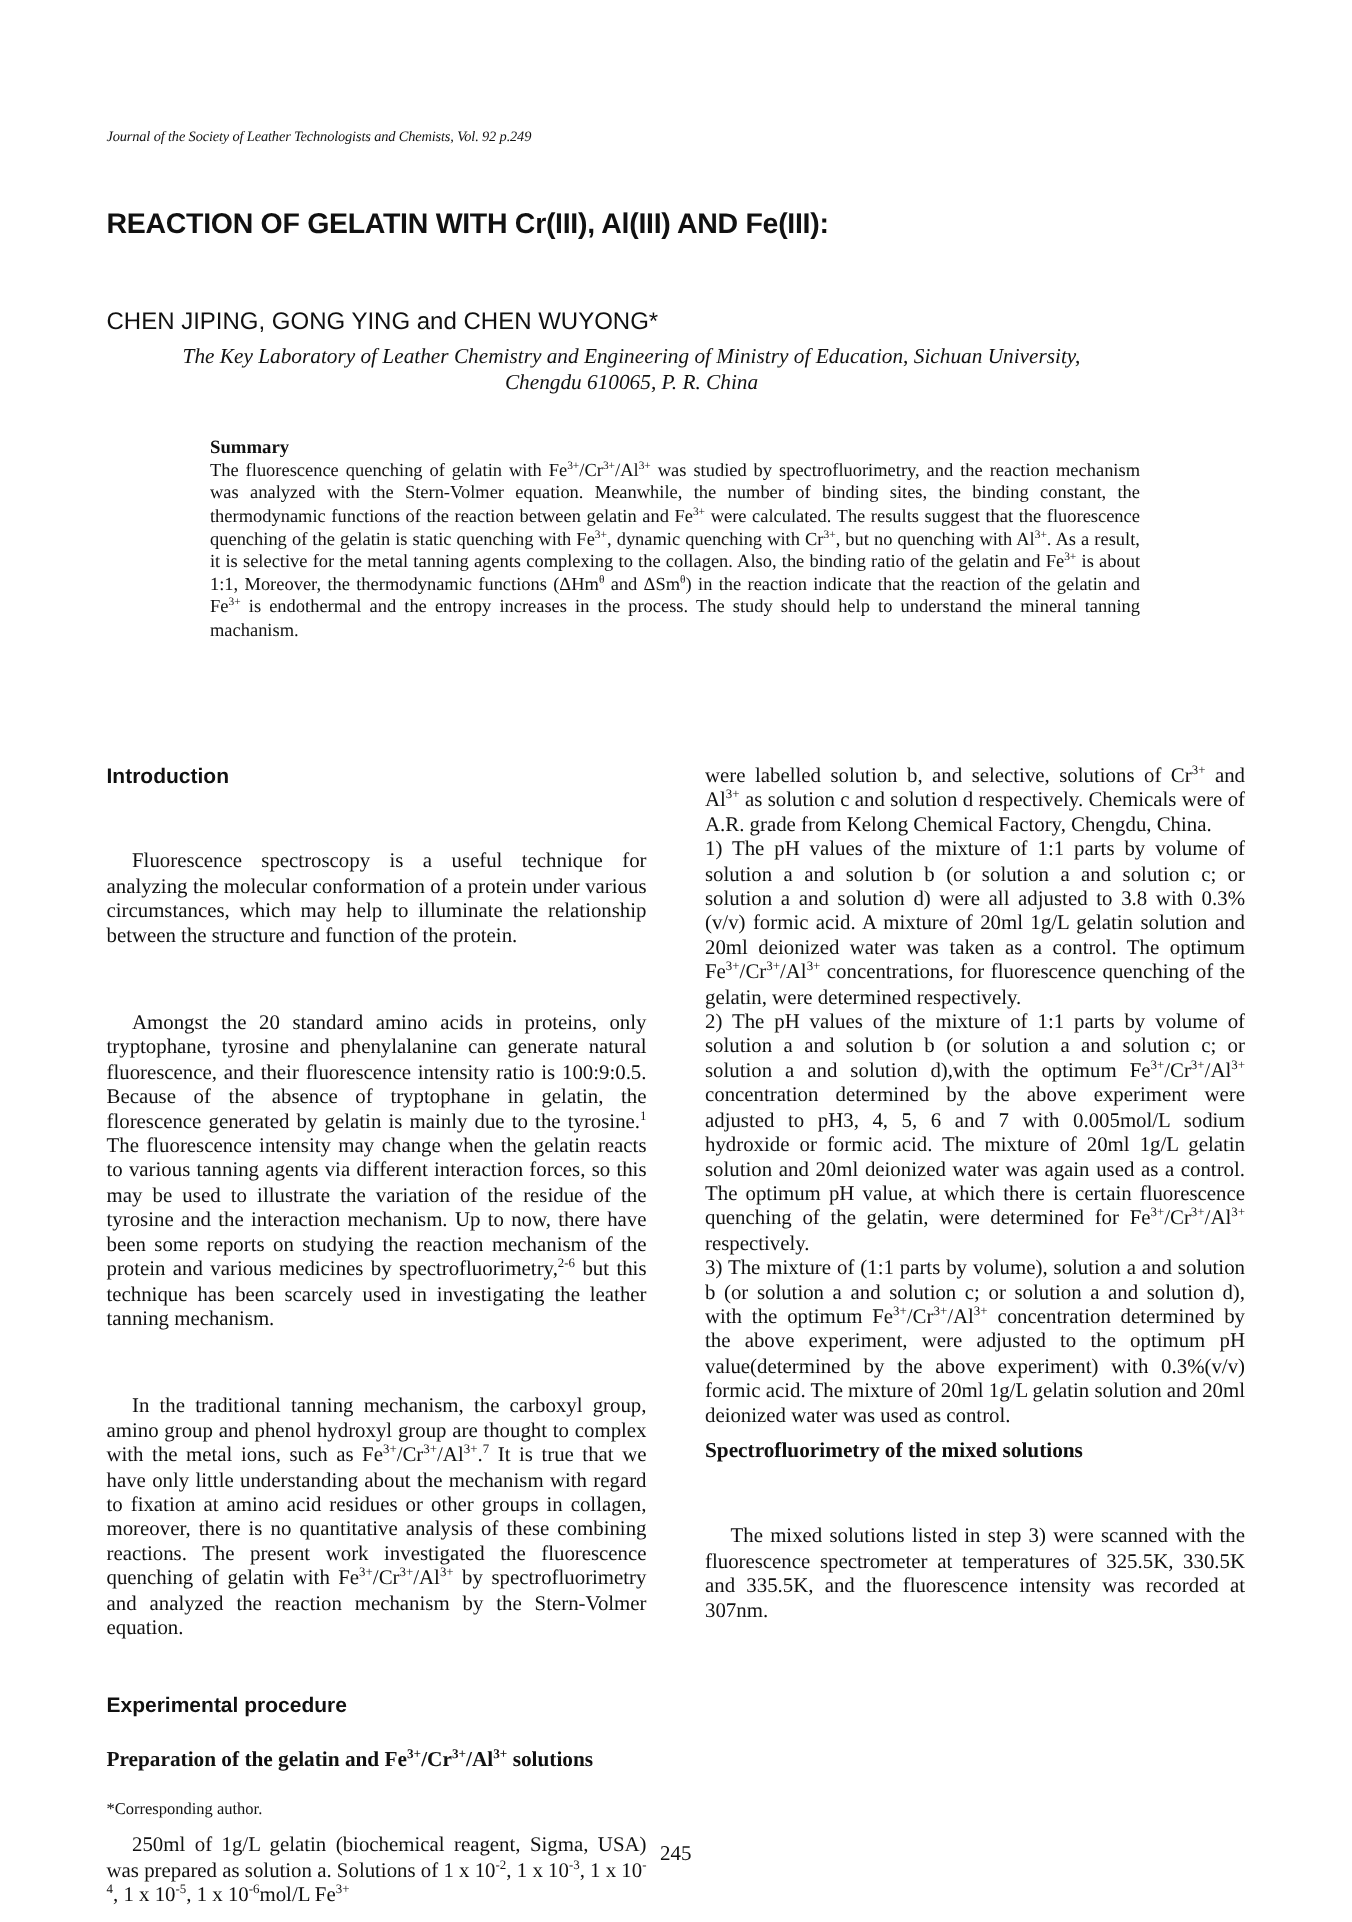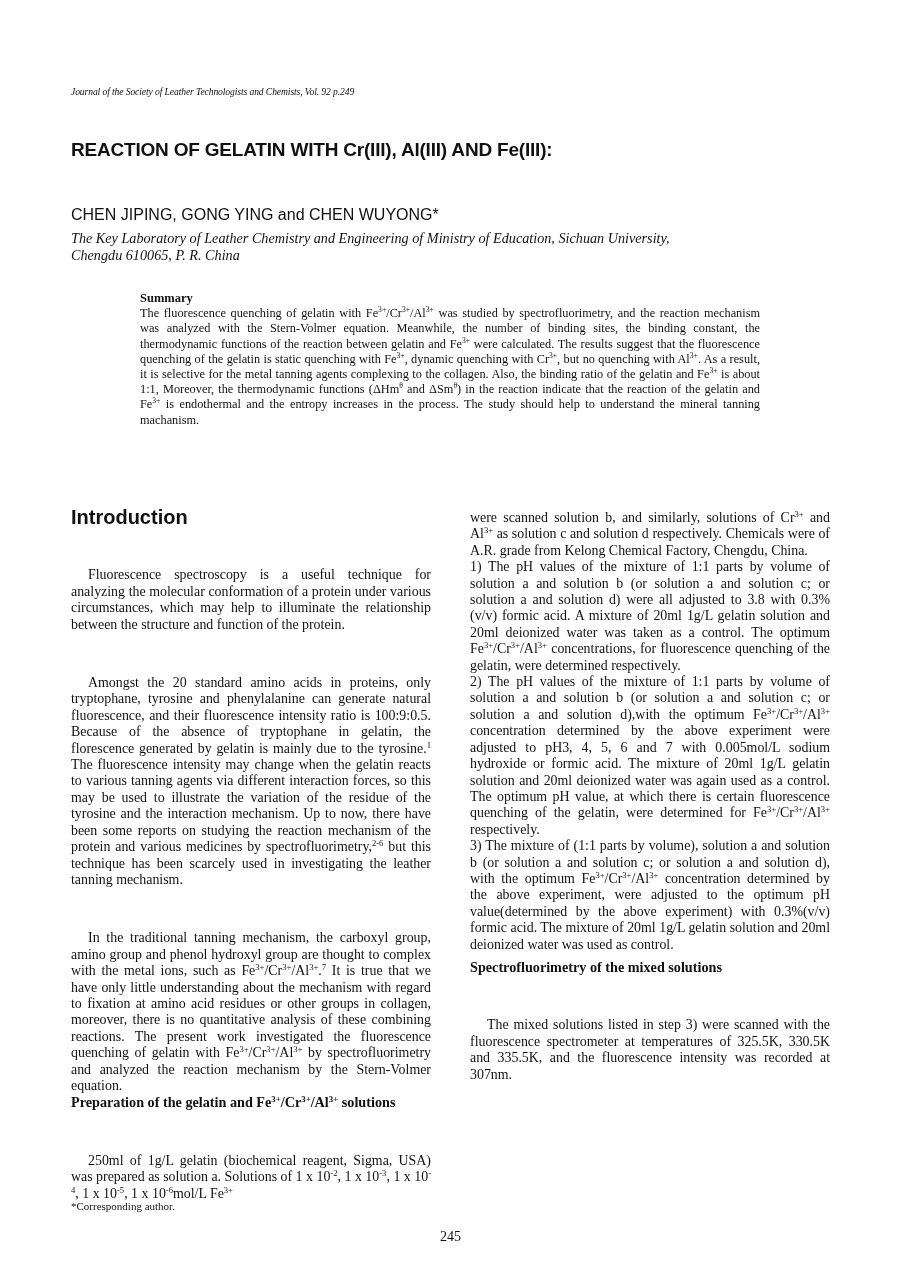--- a/index.html
+++ b/index.html
@@ -3,30 +3,30 @@
 <meta charset="utf-8">
 <style>
   html, body { margin: 0; padding: 0; background: #ffffff; }
   body { width: 901px; height: 1281px; position: relative; overflow: hidden; color: #111; }
   .serif { font-family: "Liberation Serif", "DejaVu Serif", serif; }
   .sans { font-family: "Liberation Sans", "DejaVu Sans", sans-serif; }
 
   #journal-header { position: absolute; left: 71px; top: 86px; font-size: 9.6px; font-style: italic; letter-spacing: -0.1px; }
   #paper-title { position: absolute; left: 71px; top: 134px; width: 780px; font-size: 19px; font-weight: bold; line-height: 32px; letter-spacing: -0.2px; margin: 0; }
   #authors { position: absolute; left: 71px; top: 206px; font-size: 16px; font-weight: normal; }
-  #affiliation { position: absolute; left: 71px; top: 230px; width: 700px; font-size: 14.2px; font-style: italic; line-height: 17px; }
+  #affiliation { position: absolute; left: 71px; top: 230px; width: 700px; font-size: 14.2px; font-style: italic; line-height: 17px; text-align: center; }
 
   #summary { position: absolute; left: 140px; top: 291px; width: 620px; font-size: 12.3px; line-height: 15.2px; text-align: justify; }
   #summary-heading { font-weight: bold; font-size: 12.5px; display: block; }
 
   .col { position: absolute; top: 509px; font-size: 13.9px; line-height: 16.4px; text-align: justify; }
   #col-left { left: 71px; width: 360px; }
   #col-right { left: 470px; width: 360px; top: 510px; }
 
-  .sec-heading { font-family: "Liberation Sans", "DejaVu Sans", sans-serif; font-weight: bold; font-size: 20px; margin: 0 0 12px 0; }
+  .sec-heading { font-family: "Liberation Sans", "DejaVu Sans", sans-serif; font-weight: bold; font-size: 14px; margin: 0 0 12px 0; }
   .sub-heading { font-weight: bold; font-size: 14.2px; margin: 0 0 3px 0; text-align: left; }
   p { margin: 0; }
   .indent { text-indent: 17px; margin-top: 42px; }
   sup { font-size: 0.62em; line-height: 0; vertical-align: 0.6em; }
 
   #footnote { position: absolute; left: 71px; top: 1200px; font-size: 11px; }
   #page-number { position: absolute; left: 440px; top: 1229px; font-size: 14px; }
 </style>
 </head>
 <body>
@@ -48,26 +48,27 @@
   <span id="summary-heading">Summary</span>
   <p><span>The fluorescence quenching of gelatin with Fe</span><sup>3+</sup><span>/Cr</span><sup>3+</sup><span>/Al</span><sup>3+</sup><span> was studied by spectrofluorimetry, and the reaction mechanism was analyzed with the Stern-Volmer equation. Meanwhile, the number of binding sites, the binding constant, the thermodynamic functions of the reaction between gelatin and Fe</span><sup>3+</sup><span> were calculated. The results suggest that the fluorescence quenching of the gelatin is static quenching with Fe</span><sup>3+</sup><span>, dynamic quenching with Cr</span><sup>3+</sup><span>, but no quenching with Al</span><sup>3+</sup><span>. As a result, it is selective for the metal tanning agents complexing to the collagen. Also, the binding ratio of the gelatin and Fe</span><sup>3+</sup><span> is about 1:1, Moreover, the thermodynamic functions (ΔHm</span><sup>θ</sup><span> and ΔSm</span><sup>θ</sup><span>) in the reaction indicate that the reaction of the gelatin and Fe</span><sup>3+</sup><span> is endothermal and the entropy increases in the process. The study should help to understand the mineral tanning machanism.</span></p>
 </div>
 
 <div id="col-left" class="col serif">
   <h2 class="sec-heading">Introduction</h2>
   <p class="indent">Fluorescence spectroscopy is a useful technique for analyzing the molecular conformation of a protein under various circumstances, which may help to illuminate the relationship between the structure and function of the protein.</p>
   <p class="indent"><span>Amongst the 20 standard amino acids in proteins, only tryptophane, tyrosine and phenylalanine can generate natural fluorescence, and their fluorescence intensity ratio is 100:9:0.5. Because of the absence of tryptophane in gelatin, the florescence generated by gelatin is mainly due to the tyrosine.</span><sup>1</sup><span> The fluorescence intensity may change when the gelatin reacts to various tanning agents via different interaction forces, so this may be used to illustrate the variation of the residue of the tyrosine and the interaction mechanism. Up to now, there have been some reports on studying the reaction mechanism of the protein and various medicines by spectrofluorimetry,</span><sup>2-6</sup><span> but this technique has been scarcely used in investigating the leather tanning mechanism.</span></p>
   <p class="indent"><span>In the traditional tanning mechanism, the carboxyl group, amino group and phenol hydroxyl group are thought to complex with the metal ions, such as Fe</span><sup>3+</sup><span>/Cr</span><sup>3+</sup><span>/Al</span><sup>3+</sup><span>.</span><sup>7</sup><span> It is true that we have only little understanding about the mechanism with regard to fixation at amino acid residues or other groups in collagen, moreover, there is no quantitative analysis of these combining reactions. The present work investigated the fluorescence quenching of gelatin with Fe</span><sup>3+</sup><span>/Cr</span><sup>3+</sup><span>/Al</span><sup>3+</sup><span> by spectrofluorimetry and analyzed the reaction mechanism by the Stern-Volmer equation.</span></p>
 
+  <h2 class="sec-heading" style="margin-top:34px; margin-bottom:20px;">Experimental procedure</h2>
   <h3 class="sub-heading"><span>Preparation of the gelatin and Fe</span><sup>3+</sup><span>/Cr</span><sup>3+</sup><span>/Al</span><sup>3+</sup><span> solutions</span></h3>
   <p class="indent"><span>250ml of 1g/L gelatin (biochemical reagent, Sigma, USA) was prepared as solution a. Solutions of 1 x 10</span><sup>-2</sup><span>, 1 x 10</span><sup>-3</sup><span>, 1 x 10</span><sup>-4</sup><span>, 1 x 10</span><sup>-5</sup><span>, 1 x 10</span><sup>-6</sup><span>mol/L Fe</span><sup>3+</sup></p>
 </div>
 
 <div id="col-right" class="col serif">
-  <p><span> were scanned solution b, and similarly, solutions of Cr</span><sup>3+</sup><span> and Al</span><sup>3+</sup><span> as solution c and solution d respectively. Chemicals were of A.R. grade from Kelong Chemical Factory, Chengdu, China.</span></p>
+  <p><span> were labelled solution b, and selective, solutions of Cr</span><sup>3+</sup><span> and Al</span><sup>3+</sup><span> as solution c and solution d respectively. Chemicals were of A.R. grade from Kelong Chemical Factory, Chengdu, China.</span></p>
   <p><span>1)  The pH values of the mixture of 1:1 parts by volume of solution a and solution b (or solution a and solution c; or solution a and solution d) were all adjusted to 3.8 with 0.3%(v/v) formic acid. A mixture of 20ml 1g/L gelatin solution and 20ml deionized water was taken as a control. The optimum Fe</span><sup>3+</sup><span>/Cr</span><sup>3+</sup><span>/Al</span><sup>3+</sup><span> concentrations, for fluorescence quenching of the gelatin, were determined respectively.</span></p>
   <p><span>2)  The pH values of the mixture of 1:1 parts by volume of solution a and solution b (or solution a and solution c; or solution a and solution d),with the optimum Fe</span><sup>3+</sup><span>/Cr</span><sup>3+</sup><span>/Al</span><sup>3+</sup><span> concentration determined by the above experiment were adjusted to pH3, 4, 5, 6 and 7 with 0.005mol/L sodium hydroxide or formic acid. The mixture of 20ml 1g/L gelatin solution and 20ml deionized water was again used as a control. The optimum pH value, at which there is certain fluorescence quenching of the gelatin, were determined for Fe</span><sup>3+</sup><span>/Cr</span><sup>3+</sup><span>/Al</span><sup>3+</sup><span> respectively.</span></p>
   <p><span>3)  The mixture of (1:1 parts by volume), solution a and solution b (or solution a and solution c; or solution a and solution d), with the optimum Fe</span><sup>3+</sup><span>/Cr</span><sup>3+</sup><span>/Al</span><sup>3+</sup><span> concentration determined by the above experiment, were adjusted to the optimum pH value(determined by the above experiment) with 0.3%(v/v) formic acid. The mixture of 20ml 1g/L gelatin solution and 20ml deionized water was used as control.</span></p>
 
   <h3 class="sub-heading" style="margin-top:6px;">Spectrofluorimetry of the mixed solutions</h3>
   <p class="indent">The mixed solutions listed in step 3) were scanned with the fluorescence spectrometer at temperatures of 325.5K, 330.5K and 335.5K, and the fluorescence intensity was recorded at 307nm.</p>
 </div>
 
 <div id="footnote" class="serif">*Corresponding author.</div>
 <div id="page-number" class="serif">245</div>

